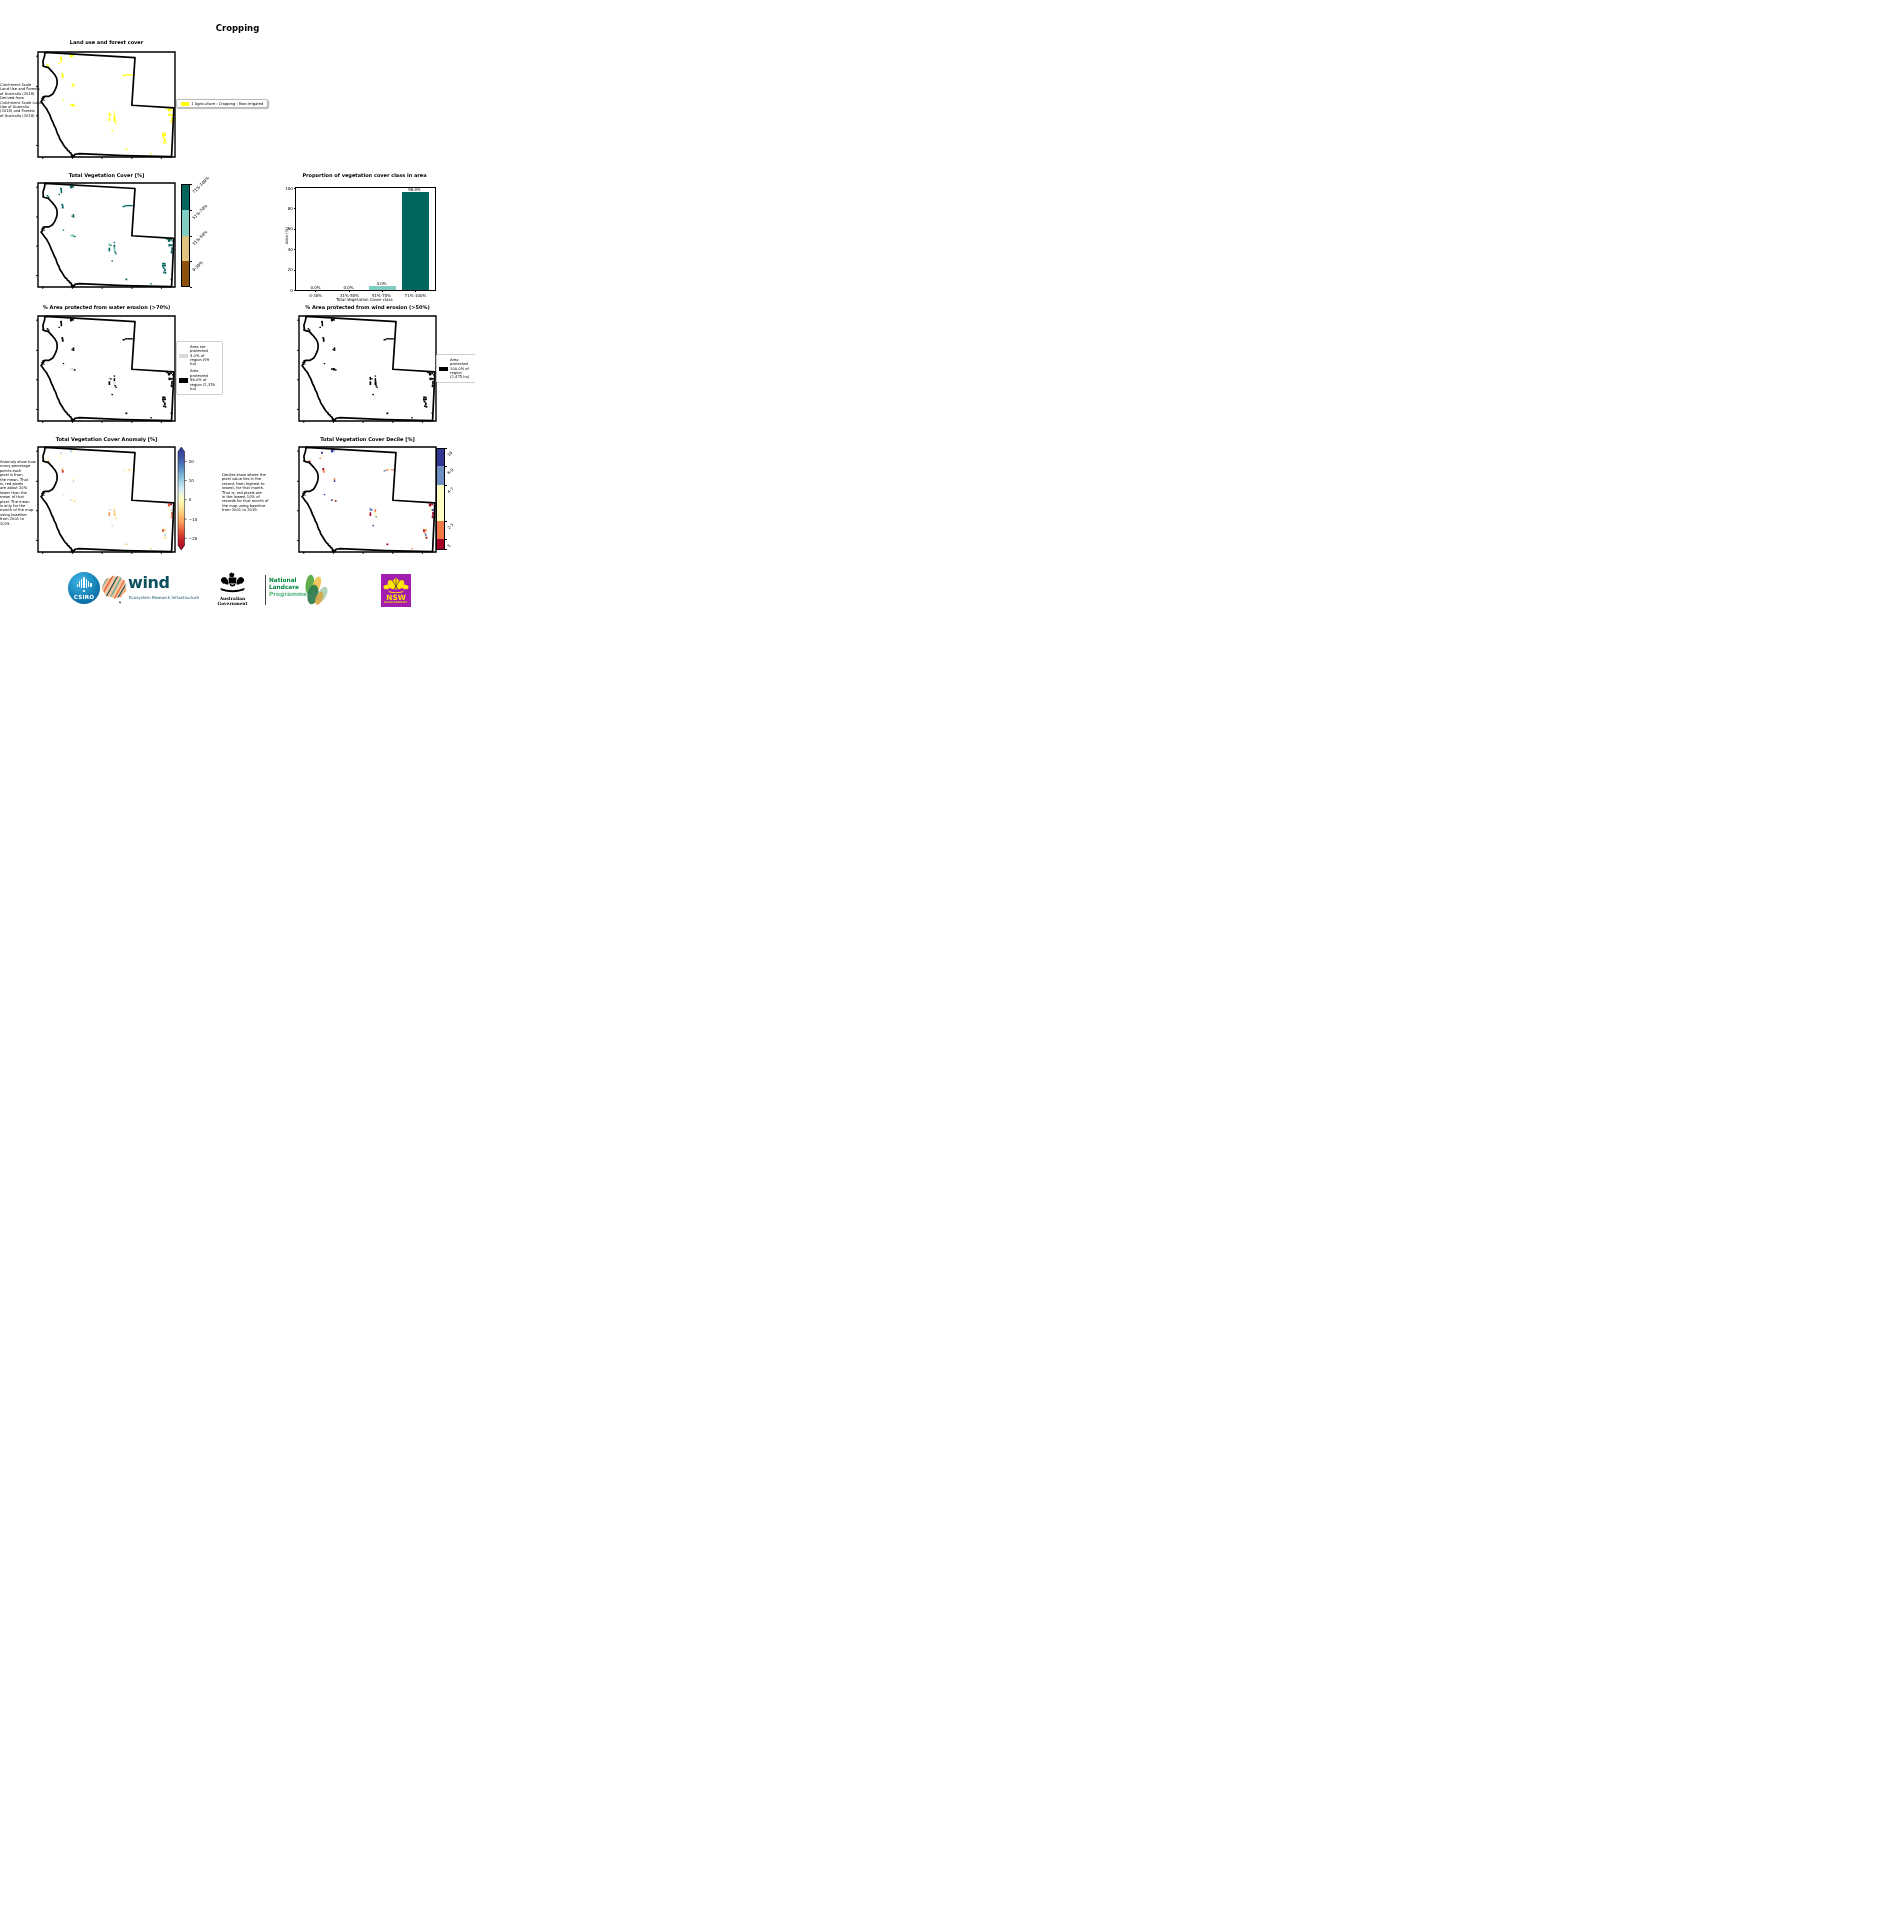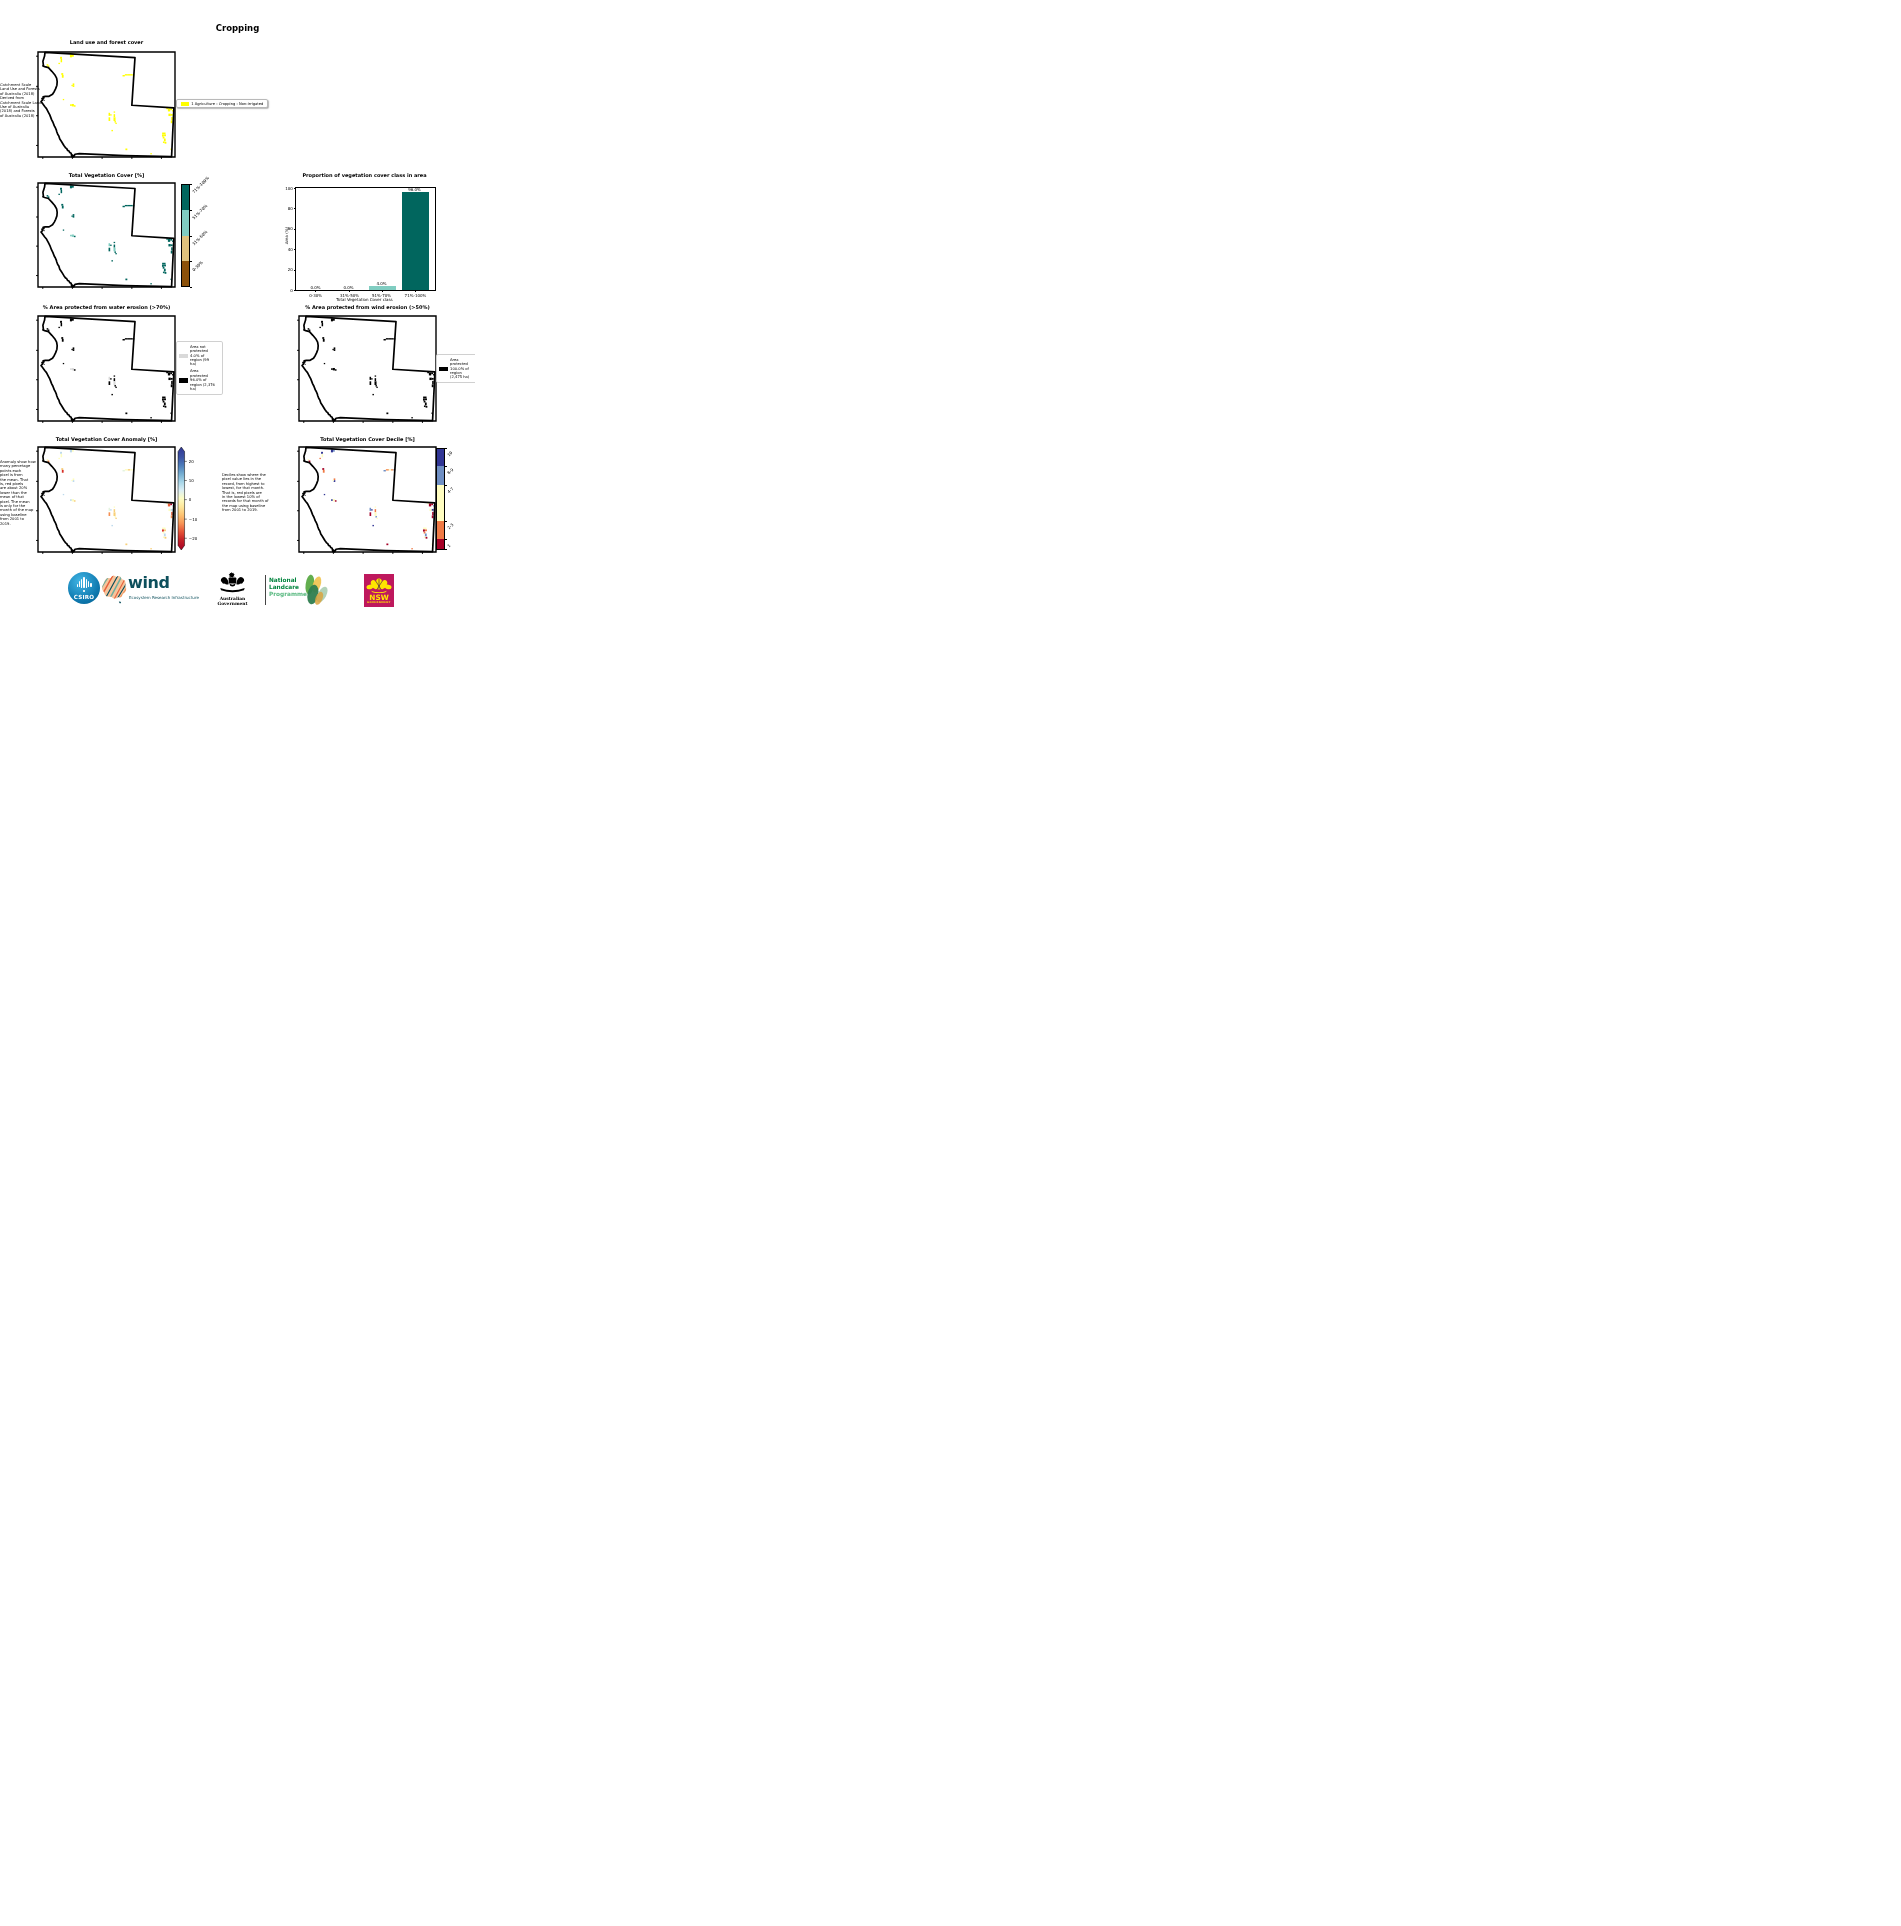--- a/index.html
+++ b/index.html
@@ -34,21 +34,21 @@
   .axlabel{font-size:4px;text-align:center;}
   
   .csiro-circle{border-radius:50%;background:radial-gradient(circle at 38% 30%,#41b6e6,#0f7ab0 62%,#005b8c);}
   .csiro-bar{position:absolute;background:#fff;border-radius:0.8px;width:1.3px;}
   .csiro-text{position:absolute;left:0;width:100%;text-align:center;color:#fff;font-weight:bold;font-size:5.6px;letter-spacing:0.2px;}
   .tern-word{font-weight:bold;font-size:16px;line-height:15.4px;color:#0d4f5c;letter-spacing:-0.4px;}
   .tern-sub{font-size:4px;color:#0d4f5c;}
   .ausgov-text{font-family:"DejaVu Serif","Liberation Serif",serif;font-weight:bold;font-size:4.4px;text-align:center;line-height:5px;}
   .nlp{font-size:5.8px;font-weight:bold;line-height:7.1px;color:#00843d;}
   .nlp .lite{color:#57b87f;font-weight:bold;}
-  .nsw-box{background:#be185d;}
+  .nsw-box{background:#a21caf;margin-left:17px;}
   .nsw-word{position:absolute;width:100%;text-align:center;color:#ffe600;font-weight:bold;}
   .vline{background:#444;}
 </style>
 </head>
 <body>
 
 <div id="page">
 
   <div class="abs page-title">Cropping</div>
 

